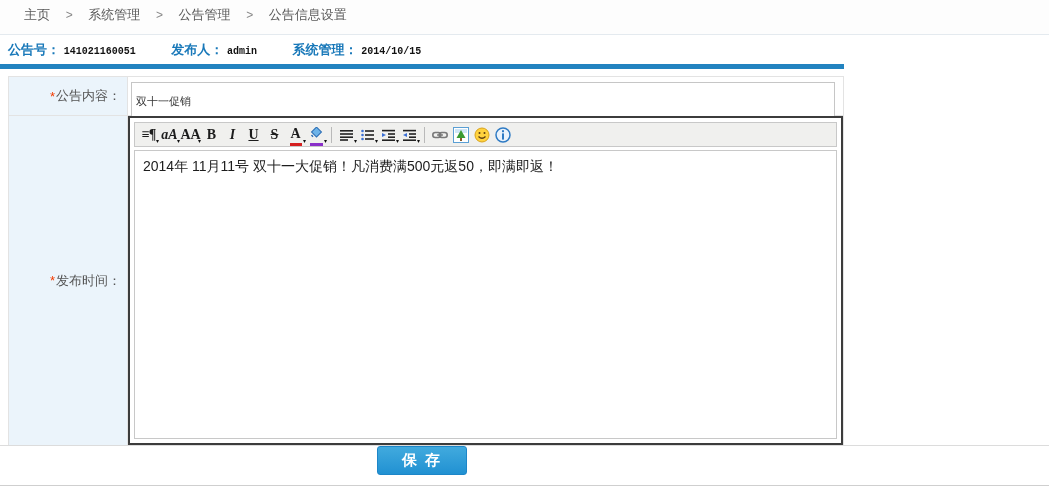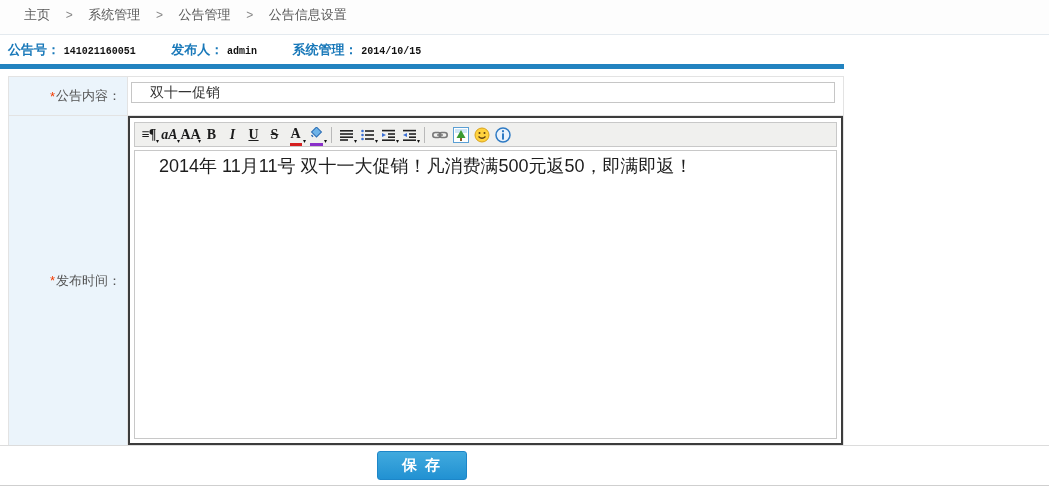--- a/index.html
+++ b/index.html
@@ -19,21 +19,21 @@
   .blue-line { width:844px; height:5px; background:#2283c0; }
 
   
   .form-table { width:836px; margin:7px 0 0 8px; border:1px solid #e3e3e3; border-bottom:none; }
   .form-row { display:flex; }
   .form-row + .form-row { border-top:1px solid #e3e3e3; }
   .label-cell { width:119px; background:#ebf4fb; border-right:1px solid #e3e3e3; text-align:right; padding-right:6px; font-size:13px; color:#555; flex:none; display:flex; align-items:center; justify-content:flex-end; }
   .required { color:#f43b00; margin-right:1px; font-size:13px; }
   .row-title { height:38px; }
   .row-title .value-cell { flex:1; padding:5px 8px 5px 3px; }
-  .title-input { width:100%; height:21px; border:1px solid #c6c6c6; font-size:14px; color:#333; padding:0 18px; font-family:"Liberation Sans","DejaVu Sans",sans-serif; outline:none; }
+  .title-input { width:100%; height:39px; border:1px solid #c6c6c6; font-size:11px; color:#333; padding:0 4px; font-family:"Liberation Sans","DejaVu Sans",sans-serif; outline:none; }
   .row-content { height:330px; }
   .editor-cell { flex:1; }
 
   
   .editor { width:100%; height:100%; border:2px solid #3c3c3c; background:#fff; padding:4px; display:flex; flex-direction:column; }
   .toolbar { height:25px; background:#f0f0ee; border:1px solid #c8c8c8; display:flex; align-items:center; padding:0 3px; flex:none; }
   .tbtn { position:relative; width:21px; height:21px; display:flex; align-items:center; justify-content:center; cursor:pointer; flex:none; }
   .tbtn .g { font-size:14px; color:#1c1c1c; font-family:"Liberation Serif","DejaVu Serif",serif; }
   .caret { position:absolute; right:0; bottom:1px; font-size:6px; color:#111; font-style:normal; line-height:6px; }
   .tsep { width:1px; height:16px; background:#b9b9b9; margin:0 4px; flex:none; }
@@ -41,25 +41,25 @@
   .g-fontname { font-size:12px; font-weight:bold; color:#a12a4e; font-style:italic; }
   .g-fontsize-big { font-size:13px; font-weight:bold; color:#2b55c9; }
   .g-fontsize-sm { font-size:8px; font-weight:bold; color:#222; }
   .g-bold { font-weight:bold; }
   .g-italic { font-style:italic; font-weight:bold; }
   .g-under { text-decoration:underline; font-weight:bold; }
   .g-strike { text-decoration:line-through; font-weight:bold; }
   .g-fc { font-weight:bold; font-size:12px; line-height:10px; }
   .bar-red { display:block; width:12px; height:3px; background:#d51f1f; margin-top:1px; }
   .bar-purple { display:block; width:13px; height:3px; background:#8a2fc9; margin-top:1px; }
-  .edit-area { flex:1; border:1px solid #c8c8c8; margin-top:3px; padding:5px 24px; font-size:18px; color:#1d1d1d; line-height:20px; overflow:hidden; cursor:text; }
+  .edit-area { flex:1; border:1px solid #c8c8c8; margin-top:3px; padding:5px 8px; font-size:14px; color:#1d1d1d; line-height:20px; overflow:hidden; cursor:text; }
 
   
   .button-bar { border-top:1px solid #dcdcdc; height:40px; margin-top:0; }
-  .buttons-wrap { width:844px; height:100%; display:flex; align-items:center; justify-content:center; gap:18px; }
+  .buttons-wrap { width:844px; height:100%; display:flex; justify-content:center; gap:18px; }
   .btn { width:90px; height:29px; border-radius:3px; color:#fff; font-size:15px; font-weight:bold; letter-spacing:2px; cursor:pointer; font-family:"Liberation Sans","DejaVu Sans",sans-serif; }
   .btn-save { background:linear-gradient(180deg,#41aade,#2191d2); border:1px solid #1d86c8; }
   .btn-reset { background:linear-gradient(180deg,#72c434,#5cae22); border:1px solid #4f9e1b; }
   .bottom-line { border-top:1px solid #cfcfcf; height:5px; background:#fff; }
 </style>
 </head>
 <body>
 
 <div>
 

